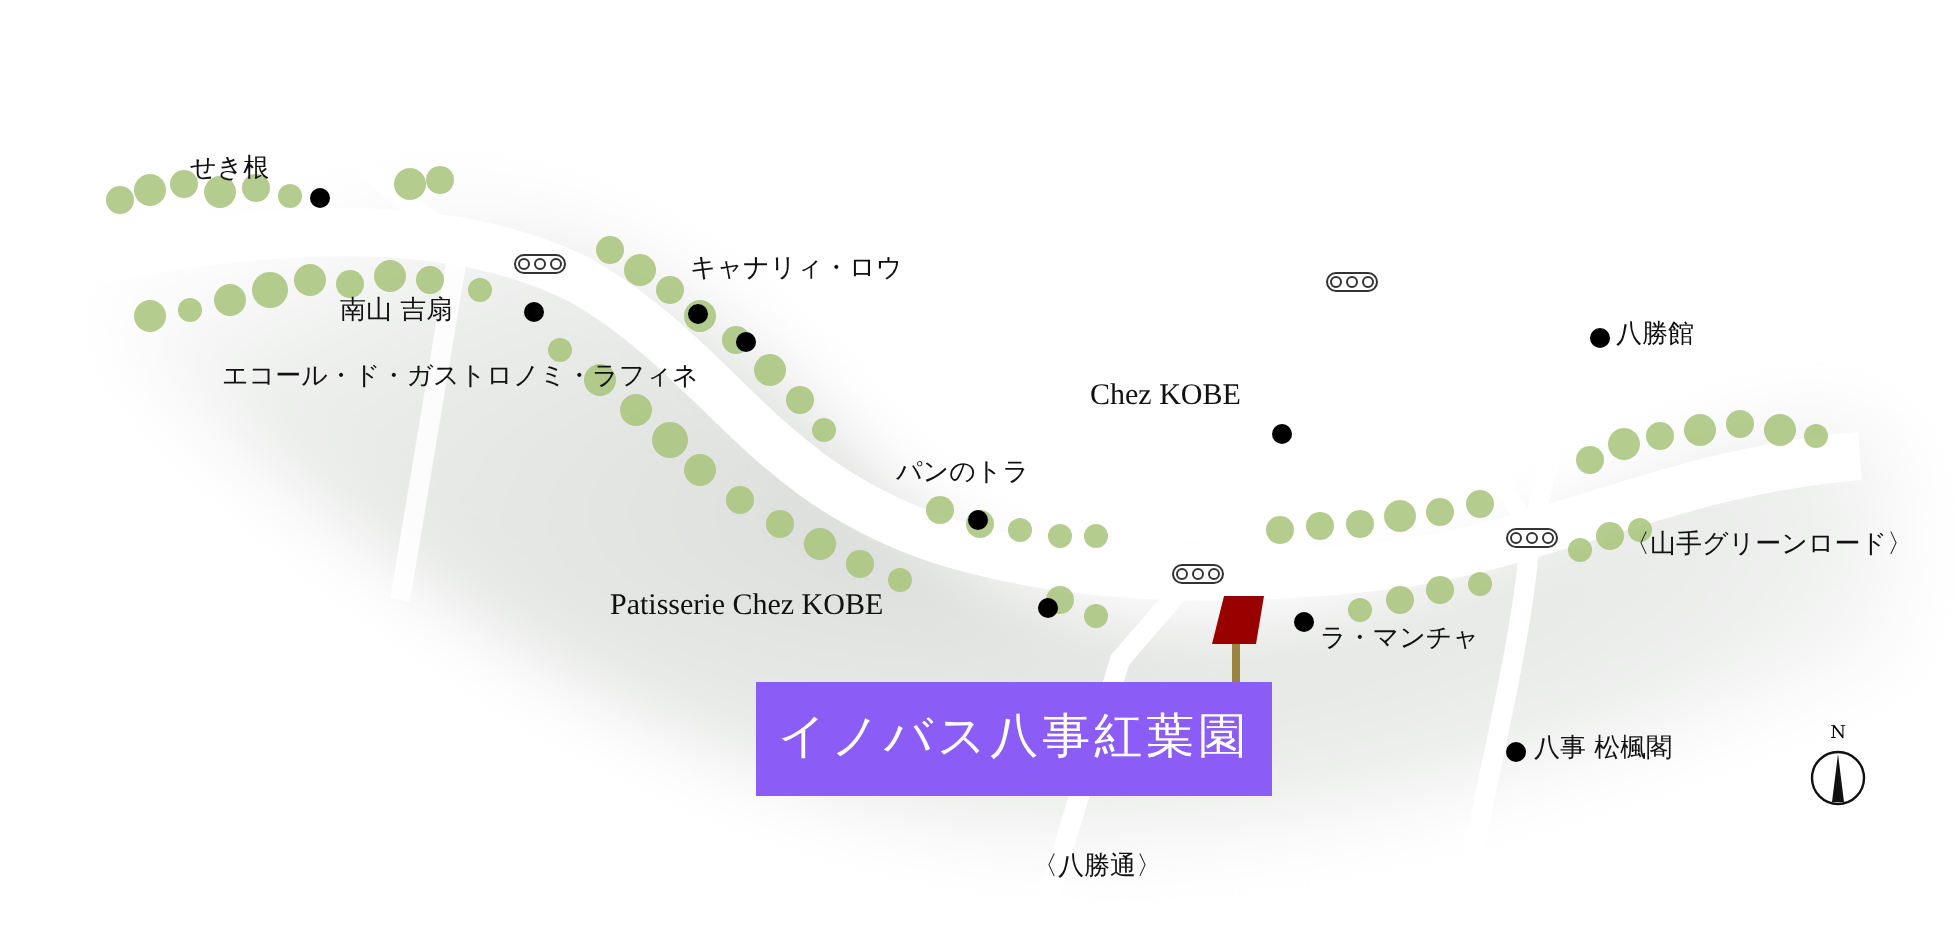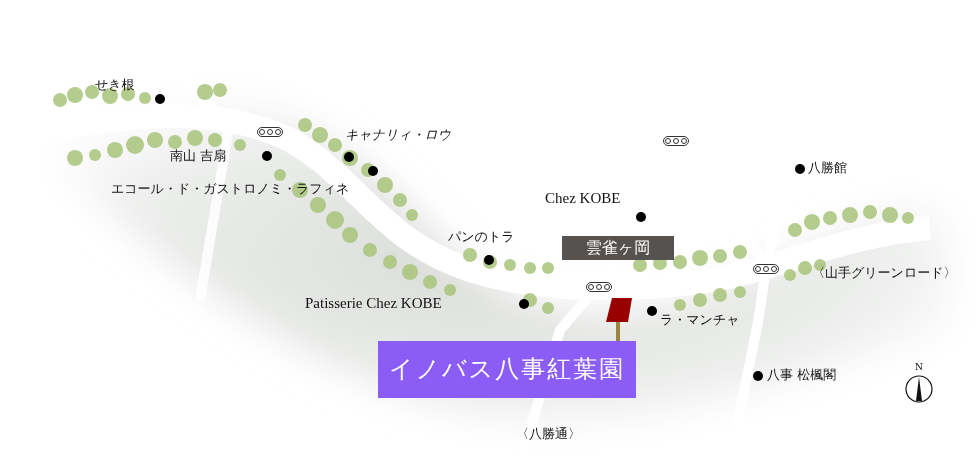--- a/index.html
+++ b/index.html
@@ -102,21 +102,20 @@
         <circle cx="908" cy="218" r="6"></circle>
       <circle cx="790" cy="275" r="6"></circle>
         <circle cx="805" cy="268" r="7"></circle>
         <circle cx="820" cy="265" r="6"></circle>
     </g>
 
     <polygon points="612,298 632,298 628,322 606,322" fill="#990000"></polygon>
     <line x1="618" y1="322" x2="618" y2="341" stroke="#9c8440" stroke-width="4"></line>
   </svg>
 
-  <div class="station" style="left:562px;top:236px;width:88px;">雲雀ヶ岡</div>
 
   <div class="signal" style="left:257px;top:127px;">
       <span></span>
       <span></span>
       <span></span>
     </div>
   <div class="signal" style="left:663px;top:136px;">
       <span></span>
       <span></span>
       <span></span>
@@ -131,21 +130,21 @@
       <span></span>
       <span></span>
     </div>
 
   <div class="label" style="left:95px;top:78px;">せき根</div>
   <div class="dot" style="left:155px;top:94px;"></div>
 
   <div class="label" style="left:170px;top:149px;">南山 吉扇</div>
   <div class="dot" style="left:262px;top:151px;"></div>
 
-  <div class="label" style="left:345px;top:128px;font-style:italic;">キャナリィ・ロウ</div>
+  <div class="label" style="left:345px;top:128px;">キャナリィ・ロウ</div>
   <div class="dot" style="left:344px;top:152px;"></div>
   <div class="dot" style="left:368px;top:166px;"></div>
 
   <div class="label" style="left:111px;top:182px;">エコール・ド・ガストロノミ・ラフィネ</div>
 
   <div class="label" style="left:448px;top:230px;">パンのトラ</div>
   <div class="dot" style="left:484px;top:255px;"></div>
 
   <div class="label serif" style="left:545px;top:191px;">Chez KOBE</div>
   <div class="dot" style="left:636px;top:212px;"></div>

